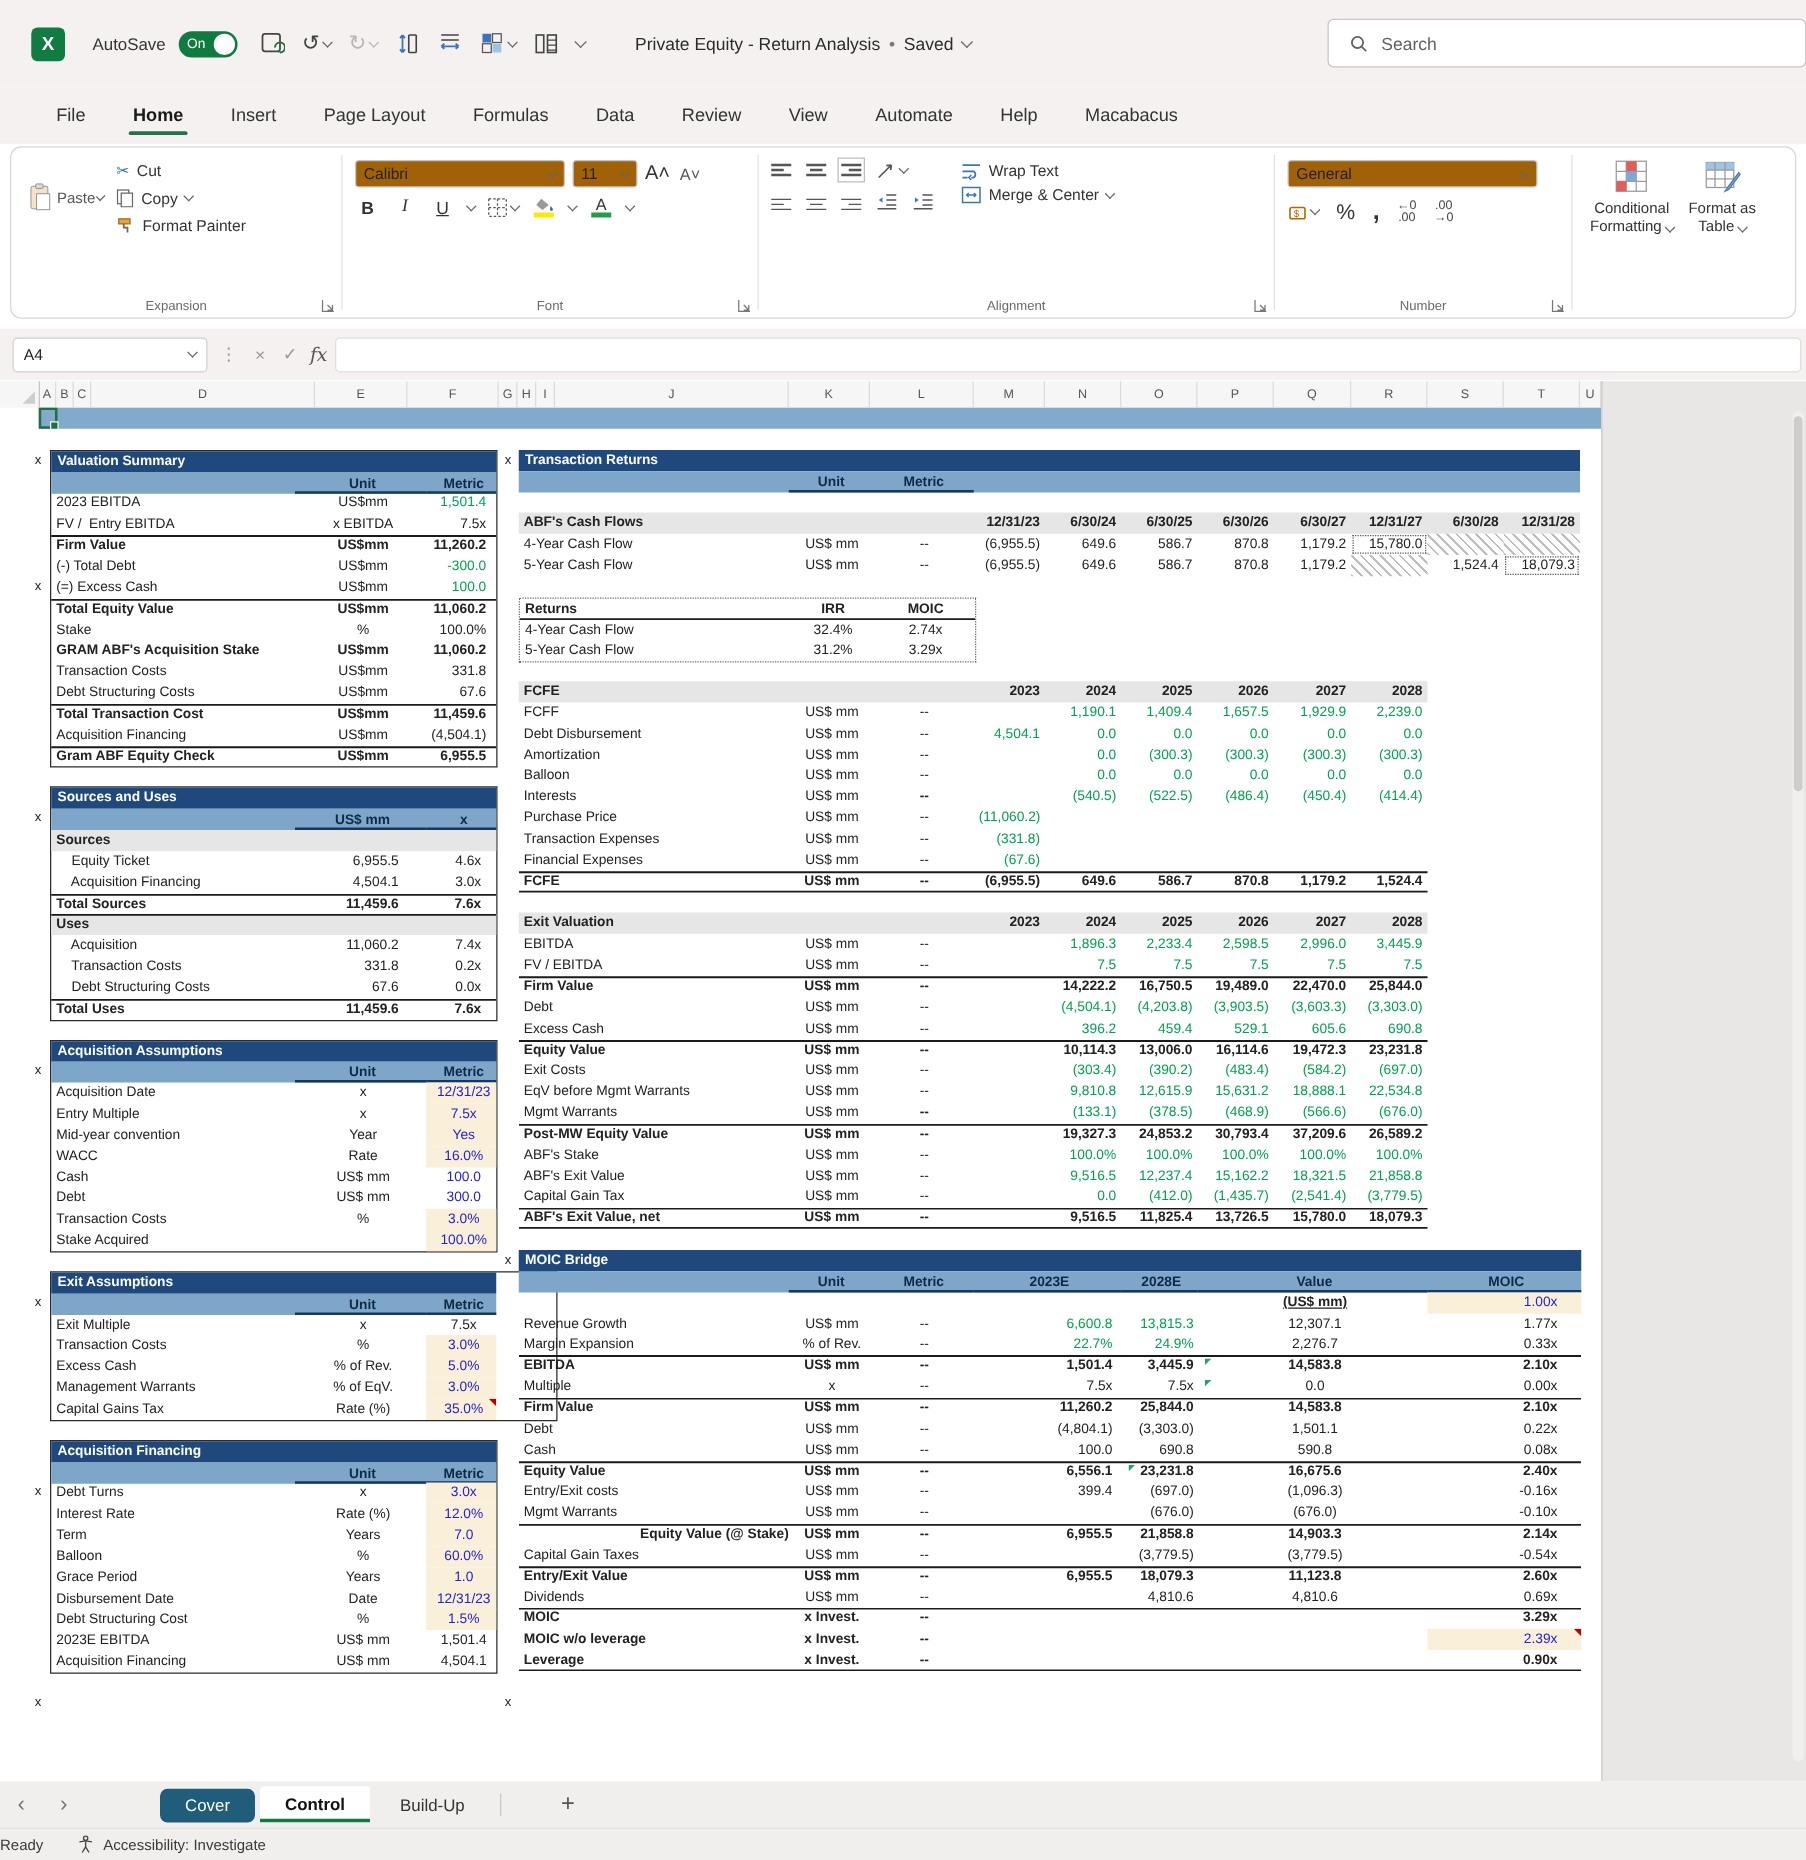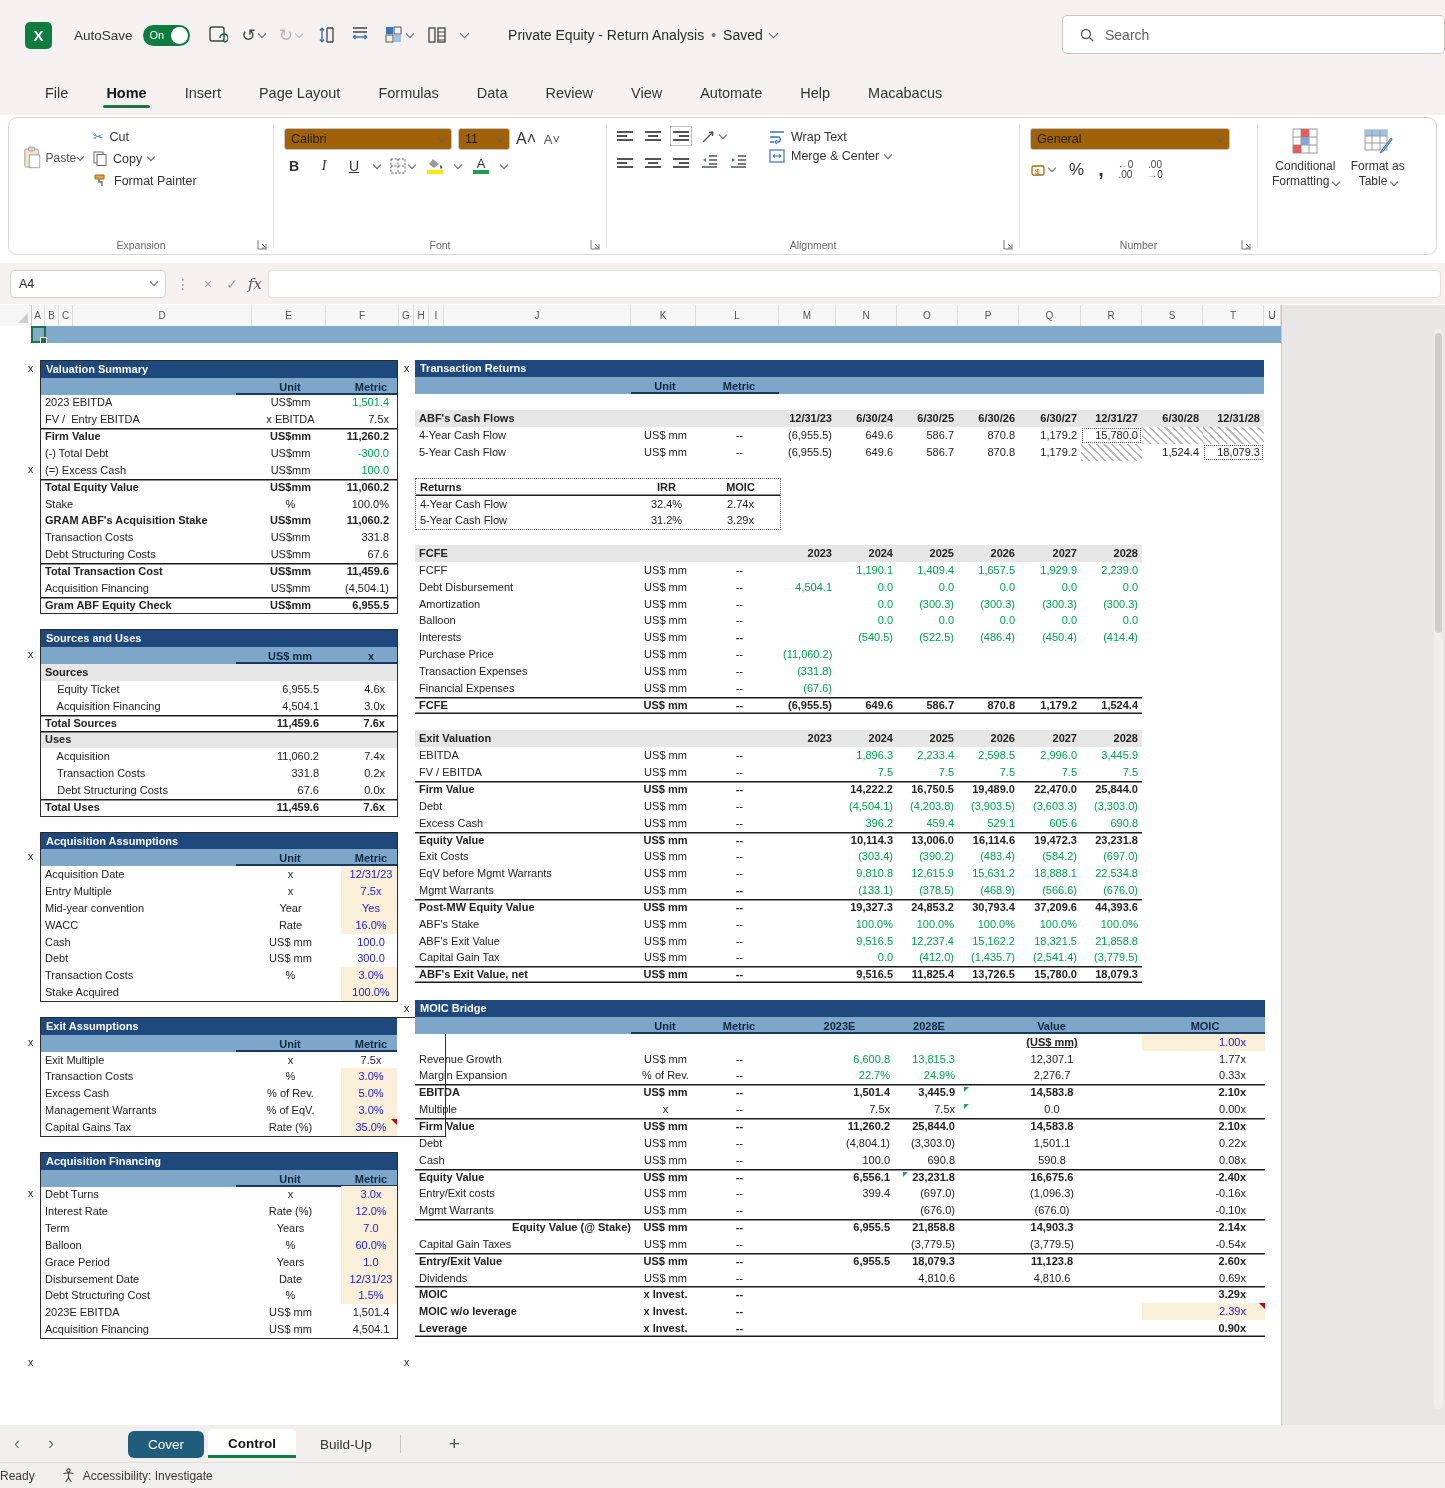--- a/index.html
+++ b/index.html
@@ -1082,21 +1082,21 @@
         </div>
         <div class="trow tb" style="top: 539px; height: 16.85px; width: 727px;">
           <div class="cell b" style="width: 216px; text-align: left;"><span>Post-MW Equity Value</span></div>
           <div class="cell b" style="width: 65px; text-align: center;"><span>US$ mm</span></div>
           <div class="cell b" style="width: 83px; text-align: center;"><span>--</span></div>
           <div class="cell " style="width: 57px; text-align: right; padding-right: 4px;"><span></span></div>
           <div class="cell b" style="width: 61px; text-align: right; padding-right: 4px;"><span>19,327.3</span></div>
           <div class="cell b" style="width: 61px; text-align: right; padding-right: 4px;"><span>24,853.2</span></div>
           <div class="cell b" style="width: 61px; text-align: right; padding-right: 4px;"><span>30,793.4</span></div>
           <div class="cell b" style="width: 62px; text-align: right; padding-right: 4px;"><span>37,209.6</span></div>
-          <div class="cell b" style="width: 61px; text-align: right; padding-right: 4px;"><span>44,393.6</span></div>
+          <div class="cell b" style="width: 61px; text-align: right; padding-right: 4px;"><span>26,589.2</span></div>
         </div>
         <div class="trow " style="top: 556px; height: 16.85px; width: 727px;">
           <div class="cell " style="width: 216px; text-align: left;"><span>ABF's Stake</span></div>
           <div class="cell " style="width: 65px; text-align: center;"><span>US$ mm</span></div>
           <div class="cell " style="width: 83px; text-align: center;"><span>--</span></div>
           <div class="cell " style="width: 57px; text-align: right; padding-right: 4px;"><span></span></div>
           <div class="cell g" style="width: 61px; text-align: right; padding-right: 4px;"><span>100.0%</span></div>
           <div class="cell g" style="width: 61px; text-align: right; padding-right: 4px;"><span>100.0%</span></div>
           <div class="cell g" style="width: 61px; text-align: right; padding-right: 4px;"><span>100.0%</span></div>
           <div class="cell g" style="width: 62px; text-align: right; padding-right: 4px;"><span>100.0%</span></div>

